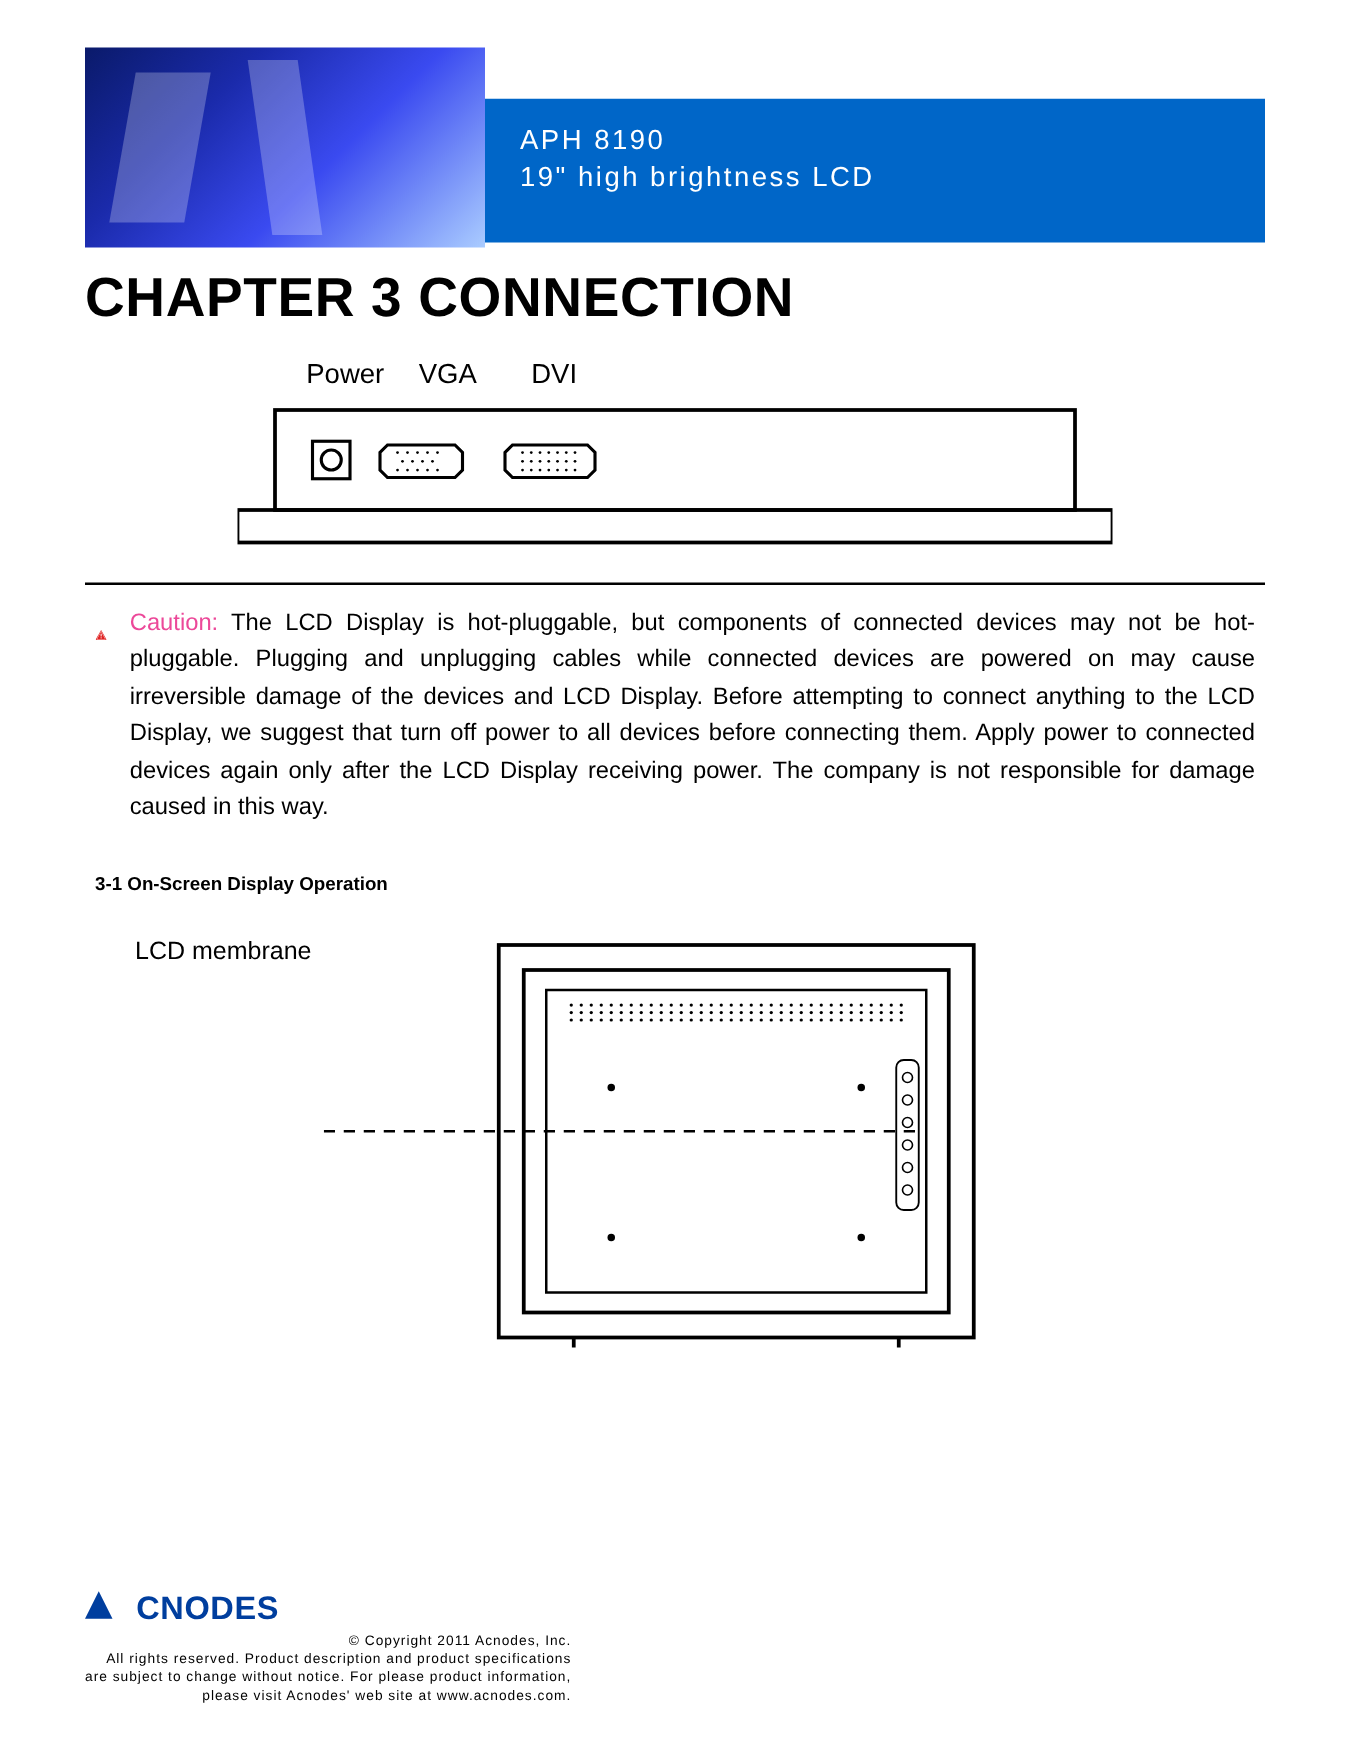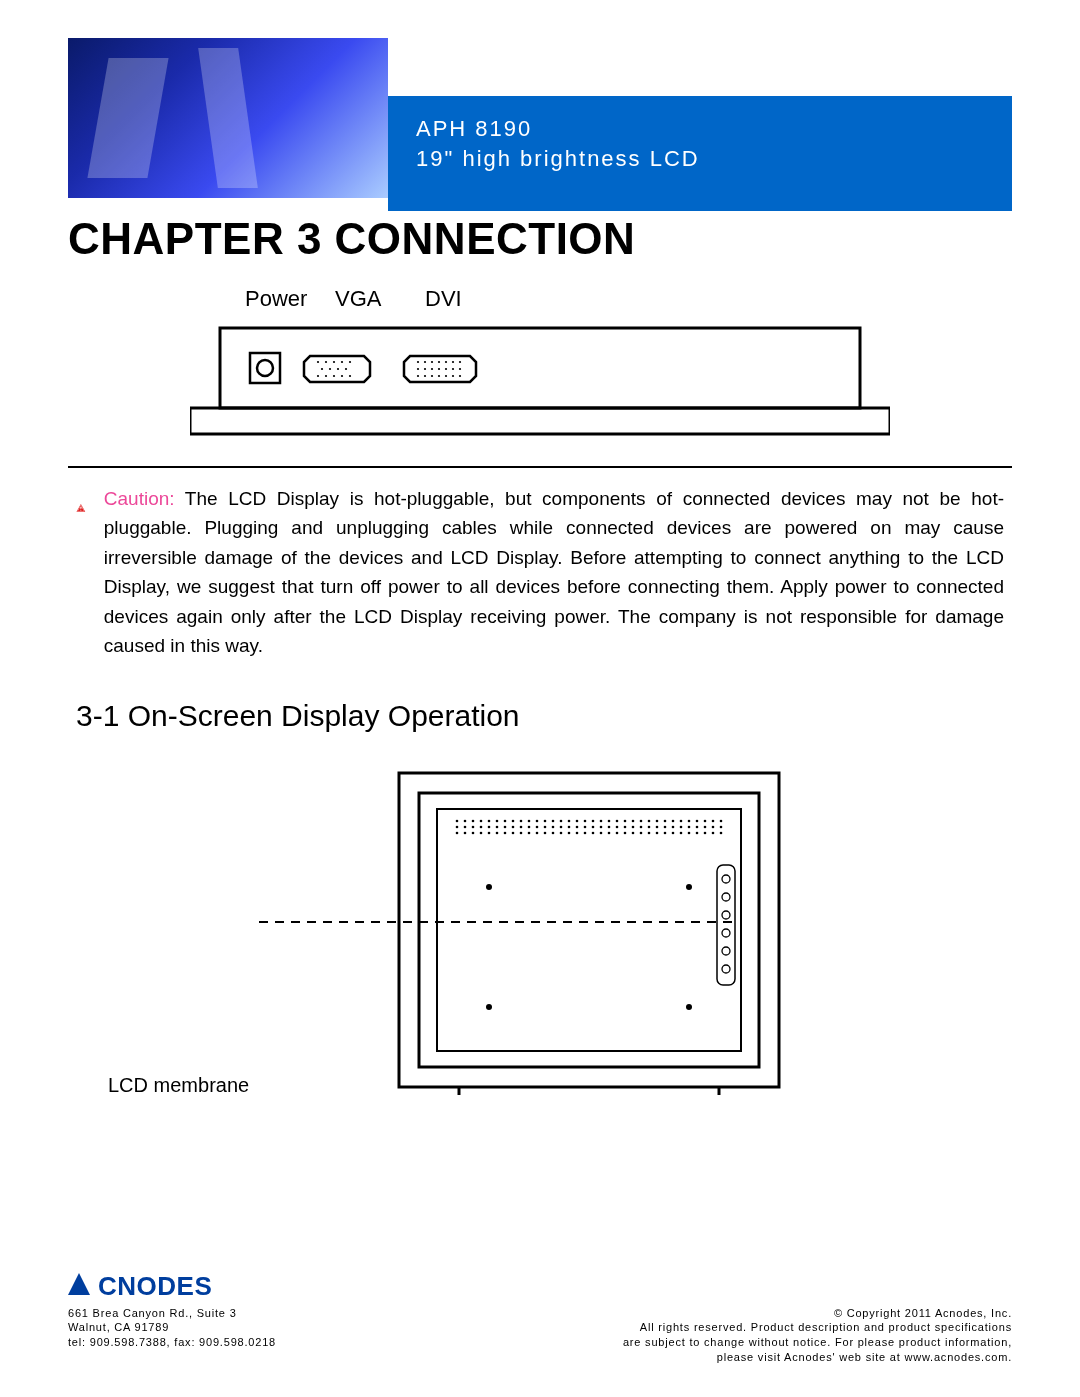--- a/index.html
+++ b/index.html
@@ -32,21 +32,21 @@
   }
   .banner-photo::before, .banner-photo::after {
     content:"";
     position:absolute;
     background: rgba(255,255,255,0.25);
   }
   .banner-photo::before { left:30px; top:20px; width:60px; height:120px; transform: skewX(-10deg);}
   .banner-photo::after { left:140px; top:10px; width:40px; height:140px; transform: skewX(8deg);}
   .banner-blue {
     position: absolute;
-    left: 320px; top: 58px;
+    left: 320px; top: 41px;
     right: 0;
     height: 115px;
     background: #0066c8;
     padding: 18px 0 0 28px;
   }
   .banner-blue div {
     color: #fff;
     font-size: 22px;
     letter-spacing: 2px;
     line-height: 1.35;
@@ -80,48 +80,48 @@
   .caution-text {
     font-family: Arial, sans-serif;
     font-size: 19px;
     line-height: 1.55;
     text-align: justify;
   }
   .caution-label { color: #ec4899; }
   
   .section-heading {
     font-family: Arial, sans-serif;
-    font-weight: normal;
-    font-size: 30px;
+    font-weight: bold;
+    font-size: 15px;
     margin-top: 38px;
     margin-bottom: 34px;
     padding-left: 8px;
   }
   .front-area {
     display:flex;
-    align-items:flex-end;
+    align-items:flex-start;
     gap: 10px;
     padding-left: 40px;
   }
   .membrane-label {
     font-family: Arial, sans-serif;
     font-size: 20px;
     white-space: nowrap;
   }
   
   .footer {
     position: absolute;
     left: 68px;
     bottom: 32px;
     width: 944px;
   }
   .footer-logo {
     display:flex;
     align-items:center;
-    gap:8px;
+    gap:19px;
     margin-bottom: 4px;
   }
   .logo-caret {
     width:0;height:0;
     border-left:11px solid transparent;
     border-right:11px solid transparent;
     border-bottom:22px solid #003e9e;
     transform: translateY(-2px);
   }
   .logo-text {
@@ -368,25 +368,20 @@
   </div>
 
 </div>
 
 <div class="footer">
   <div class="footer-logo">
     <div class="logo-caret"></div>
     <div class="logo-text">CNODES</div>
   </div>
   <div class="footer-cols">
-    <div class="left">
-      <div>661 Brea Canyon Rd., Suite 3</div>
-      <div>Walnut, CA 91789</div>
-      <div>tel: 909.598.7388, fax: 909.598.0218</div>
-    </div>
     <div class="right">
       <div>© Copyright 2011 Acnodes, Inc.</div>
       <div>All rights reserved. Product description and product specifications</div>
       <div>are subject to change without notice. For please product information,</div>
       <div>please visit Acnodes' web site at www.acnodes.com.</div>
     </div>
   </div>
 </div>
 
 </body></html>

